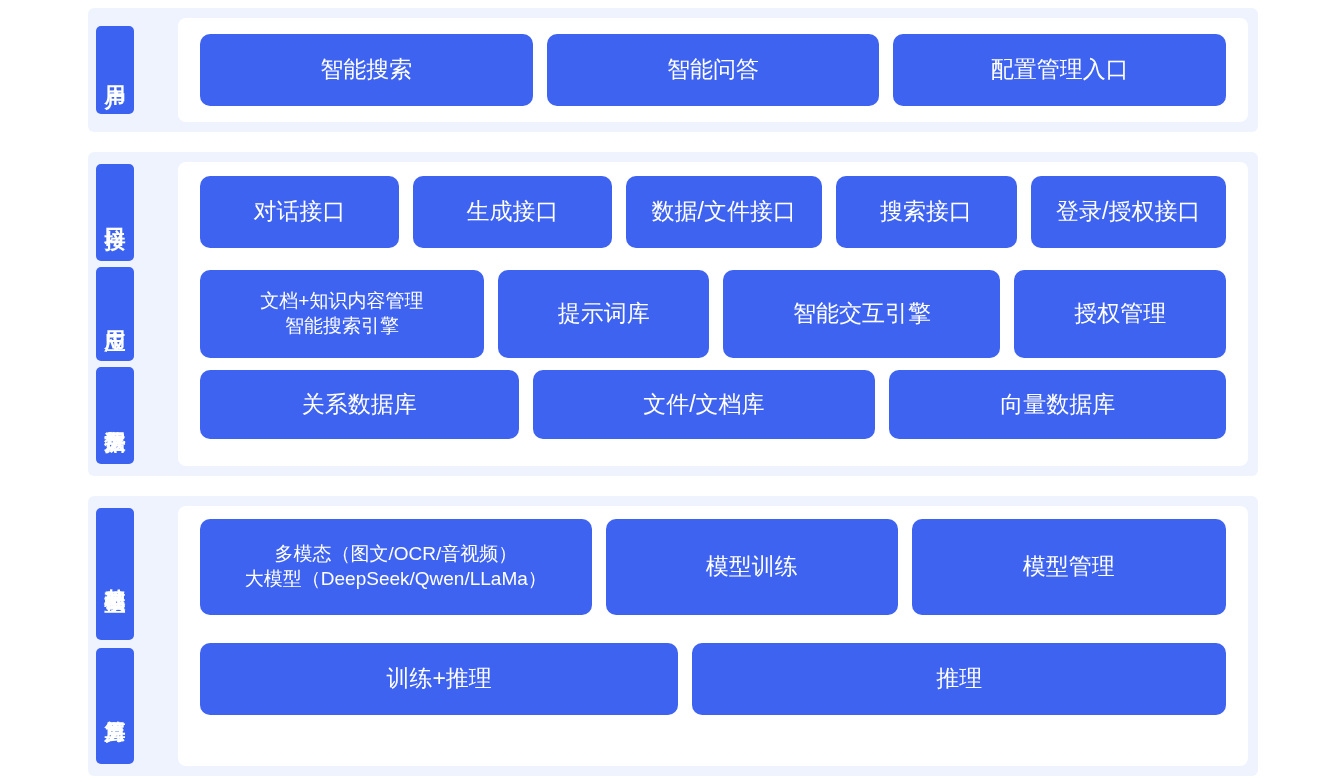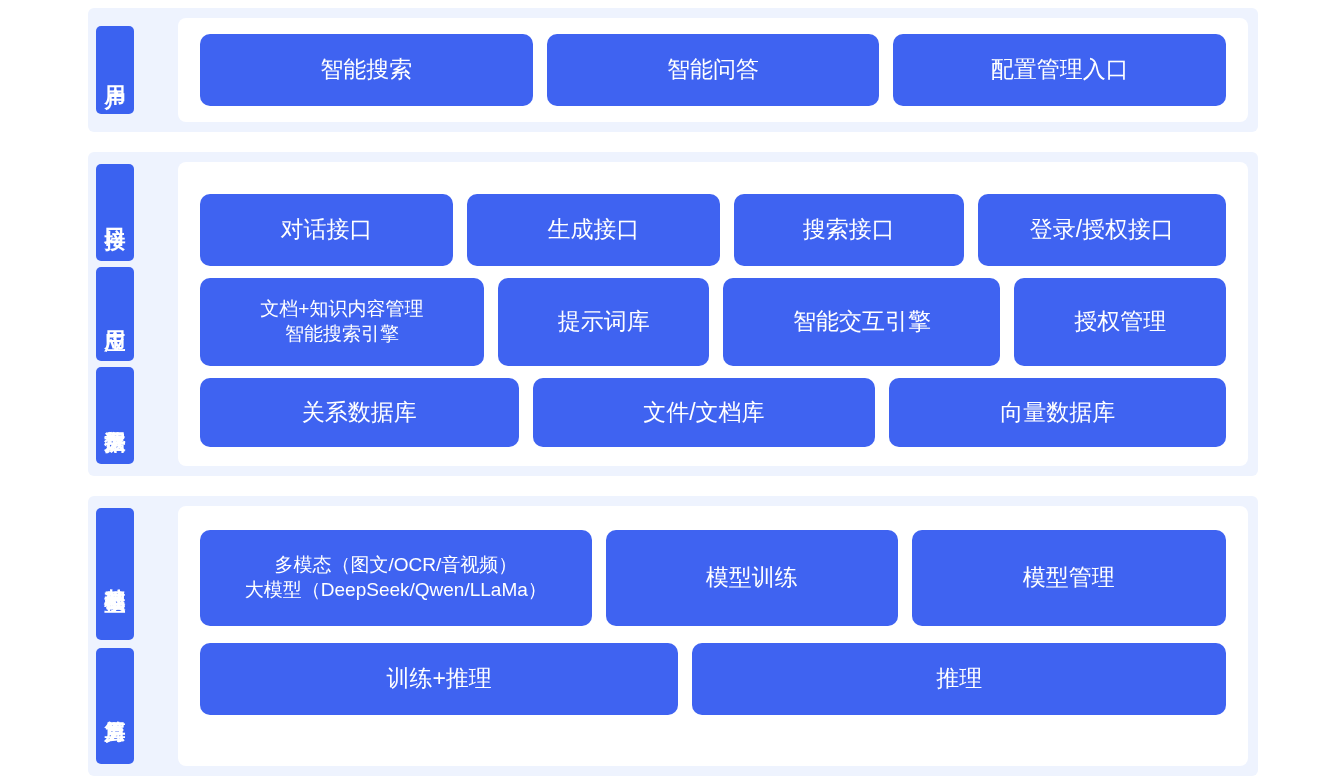--- a/index.html
+++ b/index.html
@@ -114,27 +114,27 @@
     white-space: pre-line;
   }
 
   .tile.sm { font-size: 19px; }
 
   
   .band-user .panel { padding: 16px 22px; }
   .band-user .tile { flex: 1; }
 
   
-  .band-mid .panel { padding: 32px 22px; gap: 12px; }
+  .band-mid .panel { padding: 14px 22px; gap: 12px; }
   .band-mid .row.r0 .tile { height: 72px; }
   .band-mid .row.r1 .tile { height: 88px; }
   .band-mid .row.r2 .tile { height: 69px; }
 
   
-  .band-base .panel { padding: 24px 22px; gap: 14px; }
+  .band-base .panel { padding: 13px 22px; gap: 14px; }
   .band-base .row.r0 .tile { height: 96px; }
   .band-base .row.r1 .tile { height: 72px; }
 </style>
 </head>
 <body>
 
 <div class="canvas">
 
   <div class="band band-user">
     <div class="labels-col">
@@ -153,20 +153,21 @@
     <div class="labels-col">
       <div class="vlabel i0">接口</div>
       <div class="vlabel i1">应用</div>
       <div class="vlabel i2">数据层</div>
     </div>
     <div class="panel">
 
       <div class="row r0">
         <div class="tile" style="flex:1.02">对话接口</div>
         <div class="tile" style="flex:1.02">生成接口</div>
+        <div class="tile" style="flex:1.00">数据/文件接口</div>
         <div class="tile" style="flex:0.92">搜索接口</div>
         <div class="tile" style="flex:1.00">登录/授权接口</div>
       </div>
 
       <div class="row r1">
         <div class="tile sm" style="flex:1.15">文档+知识内容管理
 智能搜索引擎</div>
         <div class="tile" style="flex:0.84">提示词库</div>
         <div class="tile" style="flex:1.12">智能交互引擎</div>
         <div class="tile" style="flex:0.84">授权管理</div>

